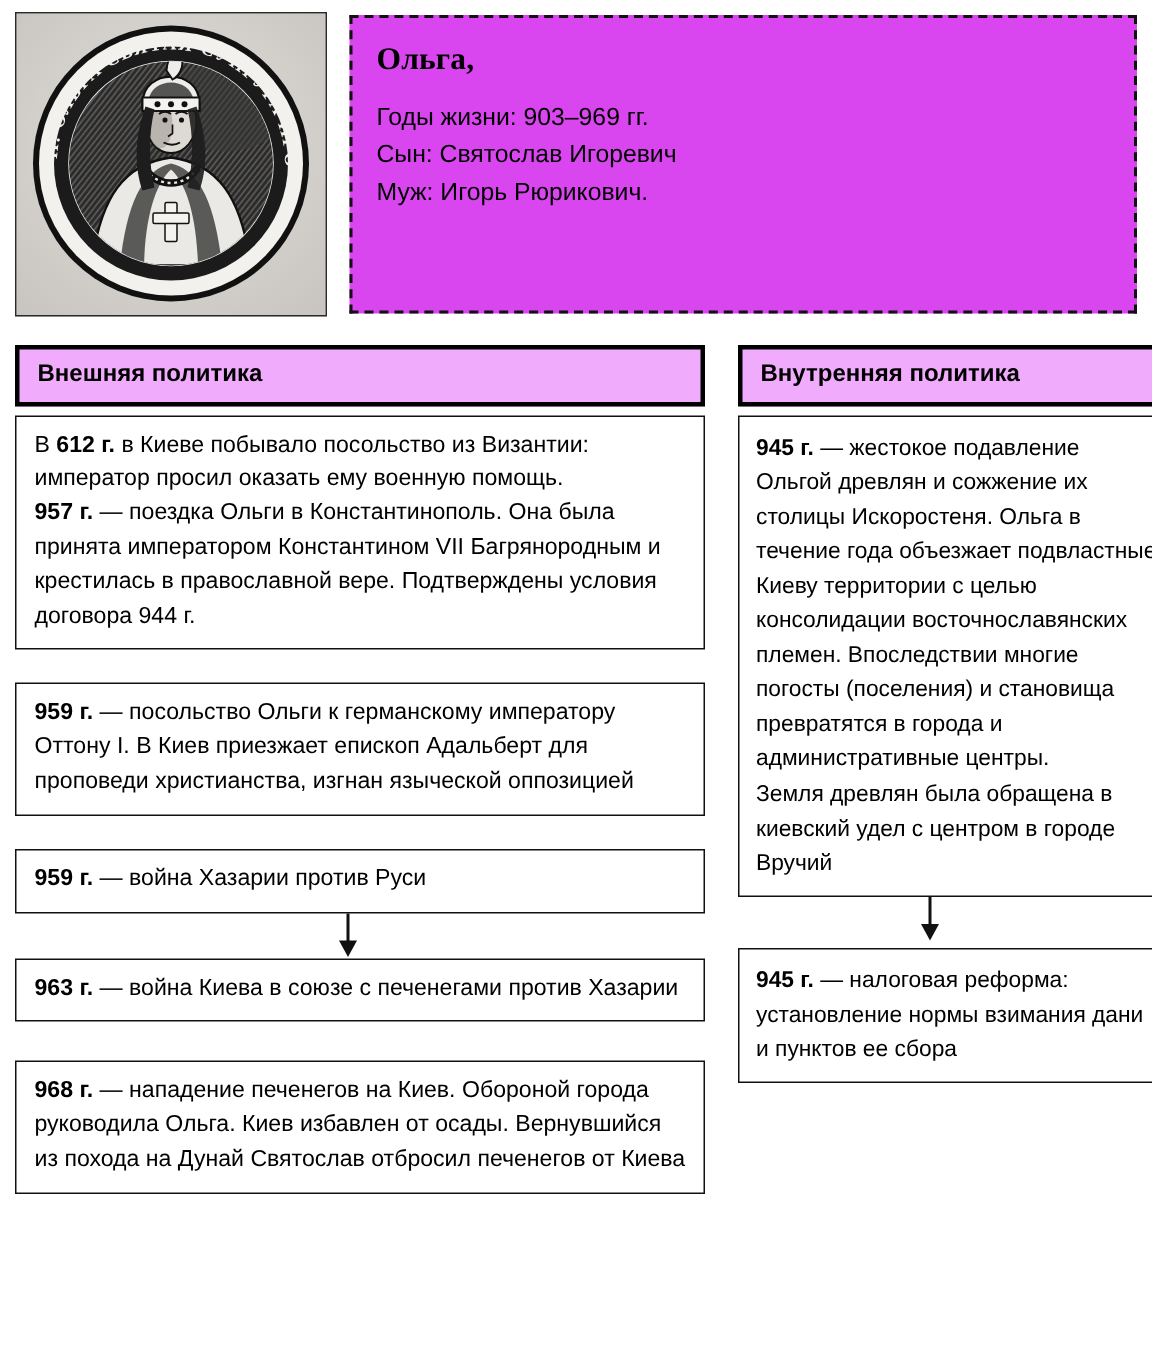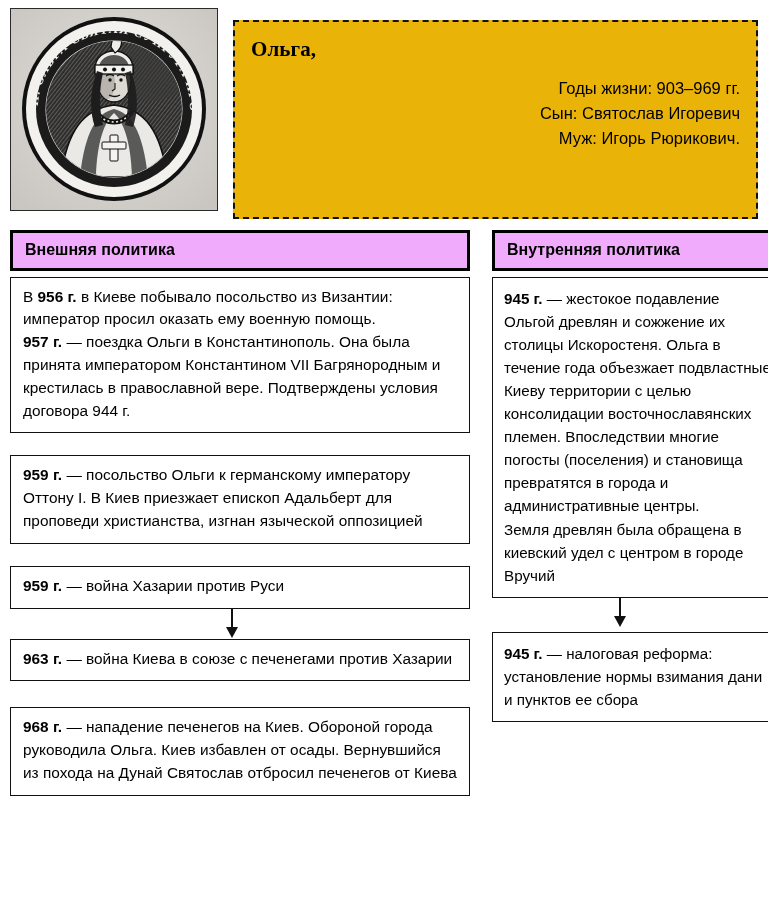--- a/index.html
+++ b/index.html
@@ -42,45 +42,45 @@
     border: 1px solid #2a2a2a;
     box-sizing: border-box;
     background: #d8d6d2;
     overflow: hidden;
   }
   .portrait svg { display: block; }
 
   .title-card {
     position: absolute;
     left: 233px;
-    top: 20px;
+    top: 10px;
     width: 525px;
     height: 199px;
     box-sizing: border-box;
     border: 2px dashed #111;
-    background: #eab308;
+    background: #d946ef;
     padding: 14px 16px 8px 16px;
   }
   .title-main {
     font-family: "Liberation Serif", "DejaVu Serif", serif;
     font-weight: bold;
     font-size: 21px;
     line-height: 1.32;
     letter-spacing: 0.1px;
     margin: 0 0 12px 0;
     color: #000;
   }
   .title-main .ln { display: block; white-space: nowrap; }
   .title-sub {
     font-family: "Liberation Sans", "DejaVu Sans", sans-serif;
     font-size: 16.5px;
     line-height: 1.52;
     margin: 0;
   }
-  .title-sub .ln { display: block; white-space: nowrap; text-align: right; }
+  .title-sub .ln { display: block; white-space: nowrap; }
 
   
   .col-left {
     position: absolute;
     left: 10px;
     top: 230px;
     width: 460px;
   }
   .col-right {
     position: absolute;
@@ -240,21 +240,21 @@
         <span class="ln">Сын: Святослав Игоревич</span>
         <span class="ln">Муж: Игорь Рюрикович.</span>
       </div>
     </div>
   </div>
 
   <div class="col-left">
     <div class="col-header">Внешняя политика</div>
 
     <div class="card" style="margin-top:6px;">
-      <p>В <b>956 г.</b> в Киеве побывало посольство из Византии: император просил оказать ему военную помощь.</p>
+      <p>В <b>612 г.</b> в Киеве побывало посольство из Византии: император просил оказать ему военную помощь.</p>
       <p><b>957 г.</b> — поездка Ольги в Константинополь. Она была принята императором Константином VII Багрянородным и крестилась в православной вере. Подтверждены условия договора 944 г.</p>
     </div>
 
     <div class="gap-md"></div>
 
     <div class="card">
       <p><b>959 г.</b> — посольство Ольги к германскому императору Оттону I. В Киев приезжает епископ Адальберт для проповеди христианства, изгнан языческой оппозицией</p>
     </div>
 
     <div class="gap-md"></div>

